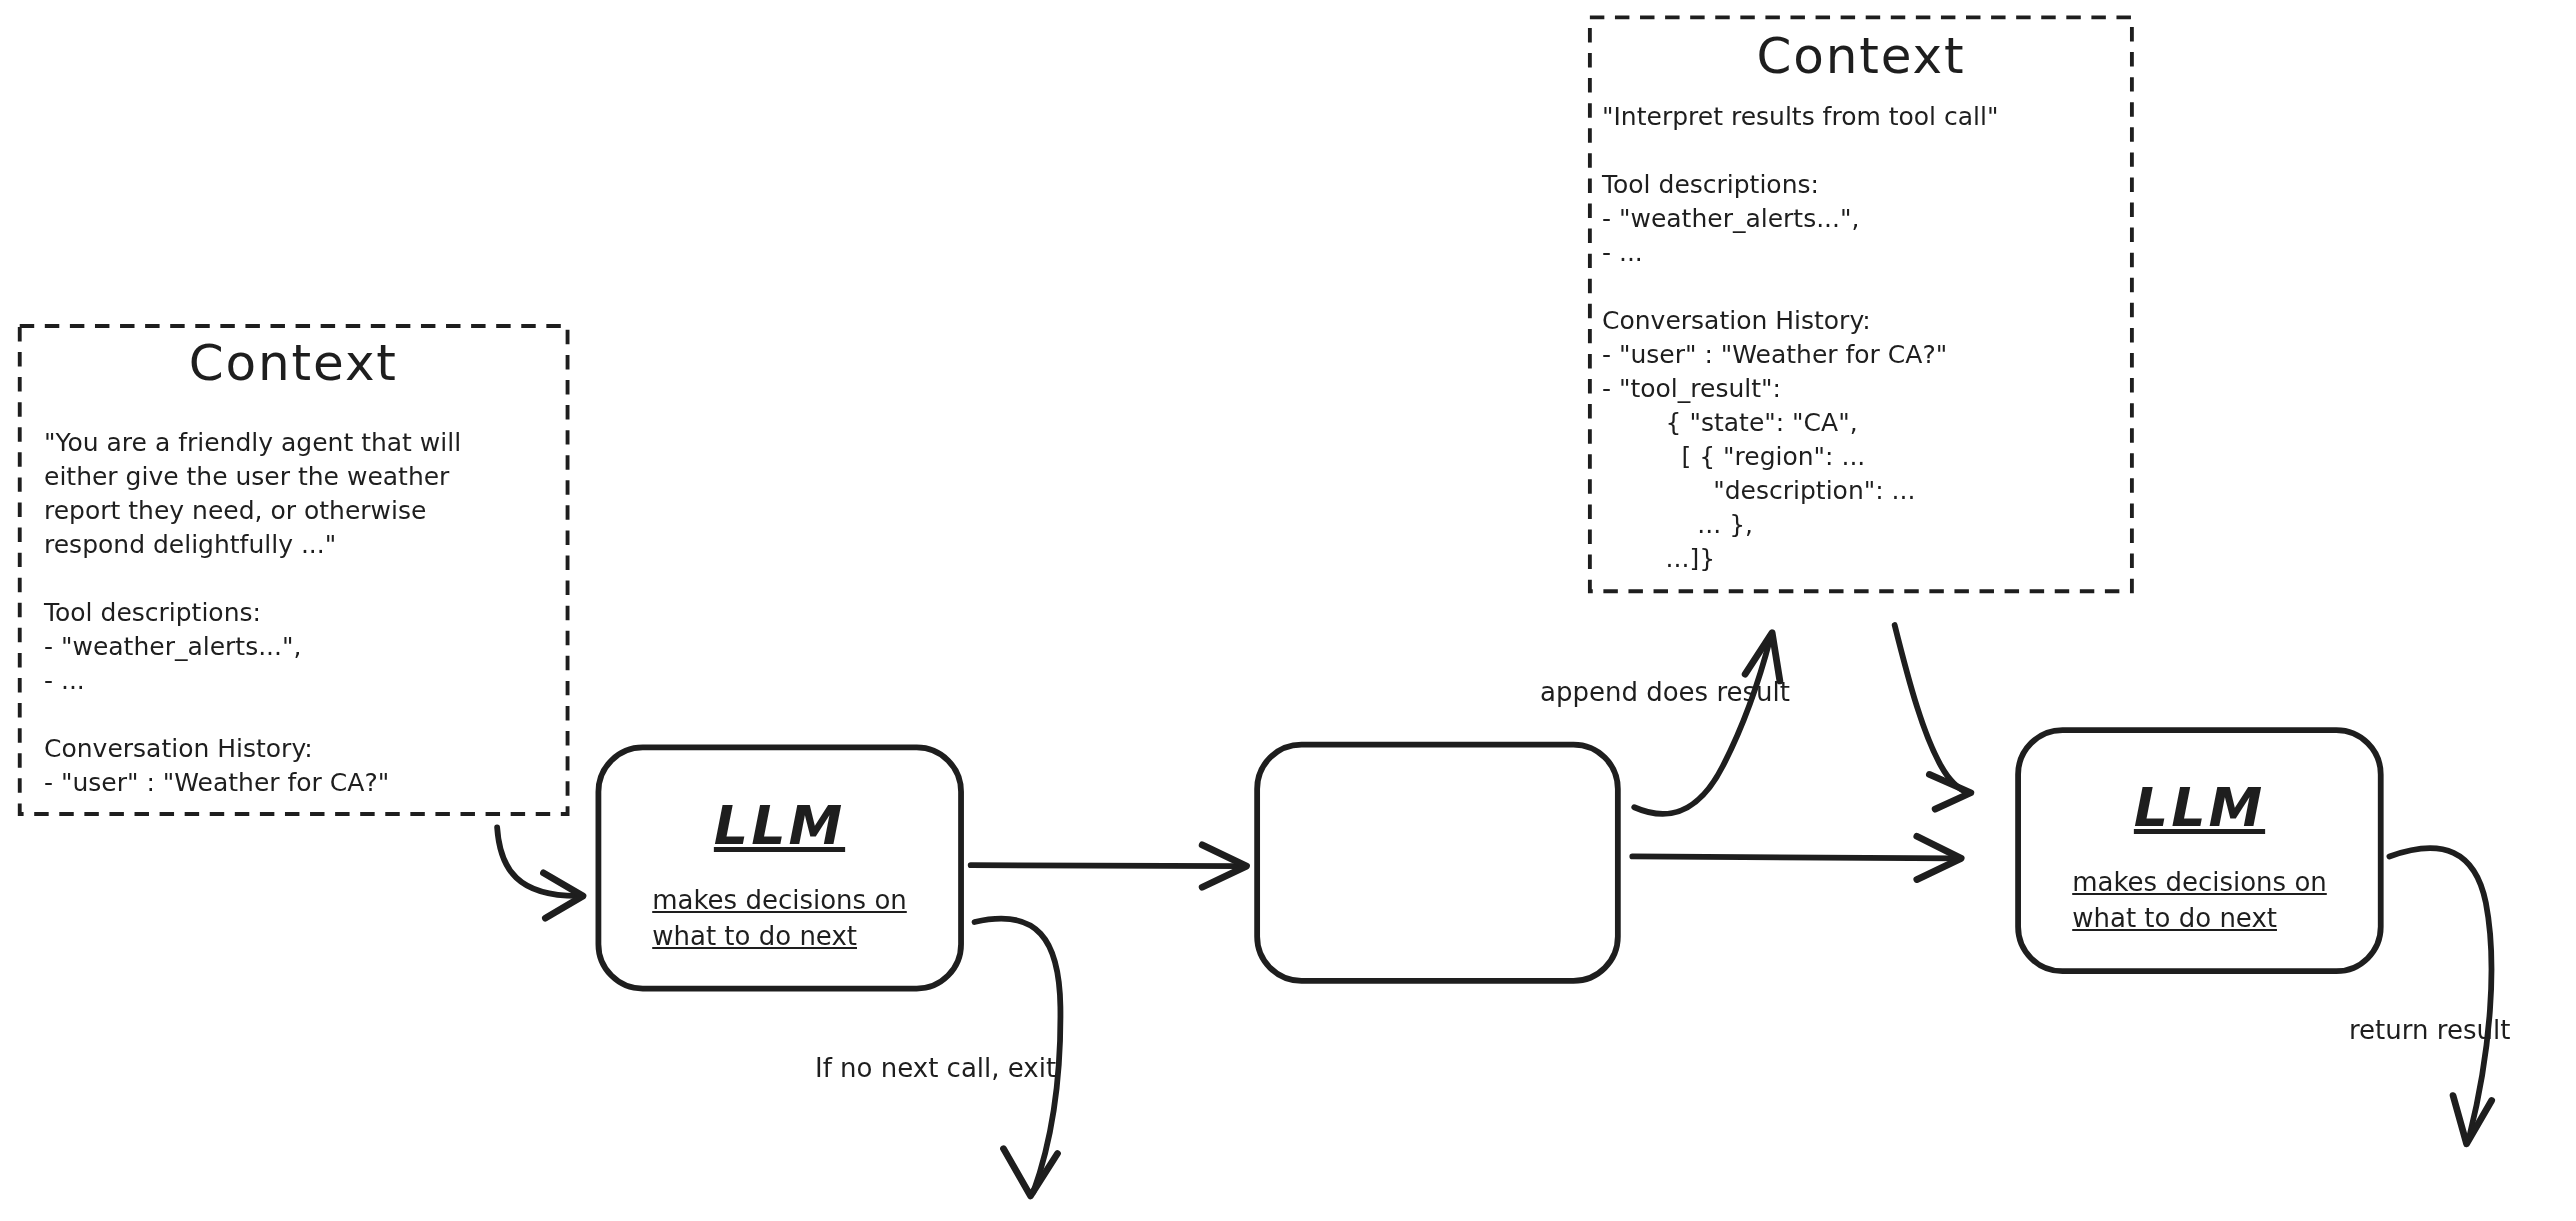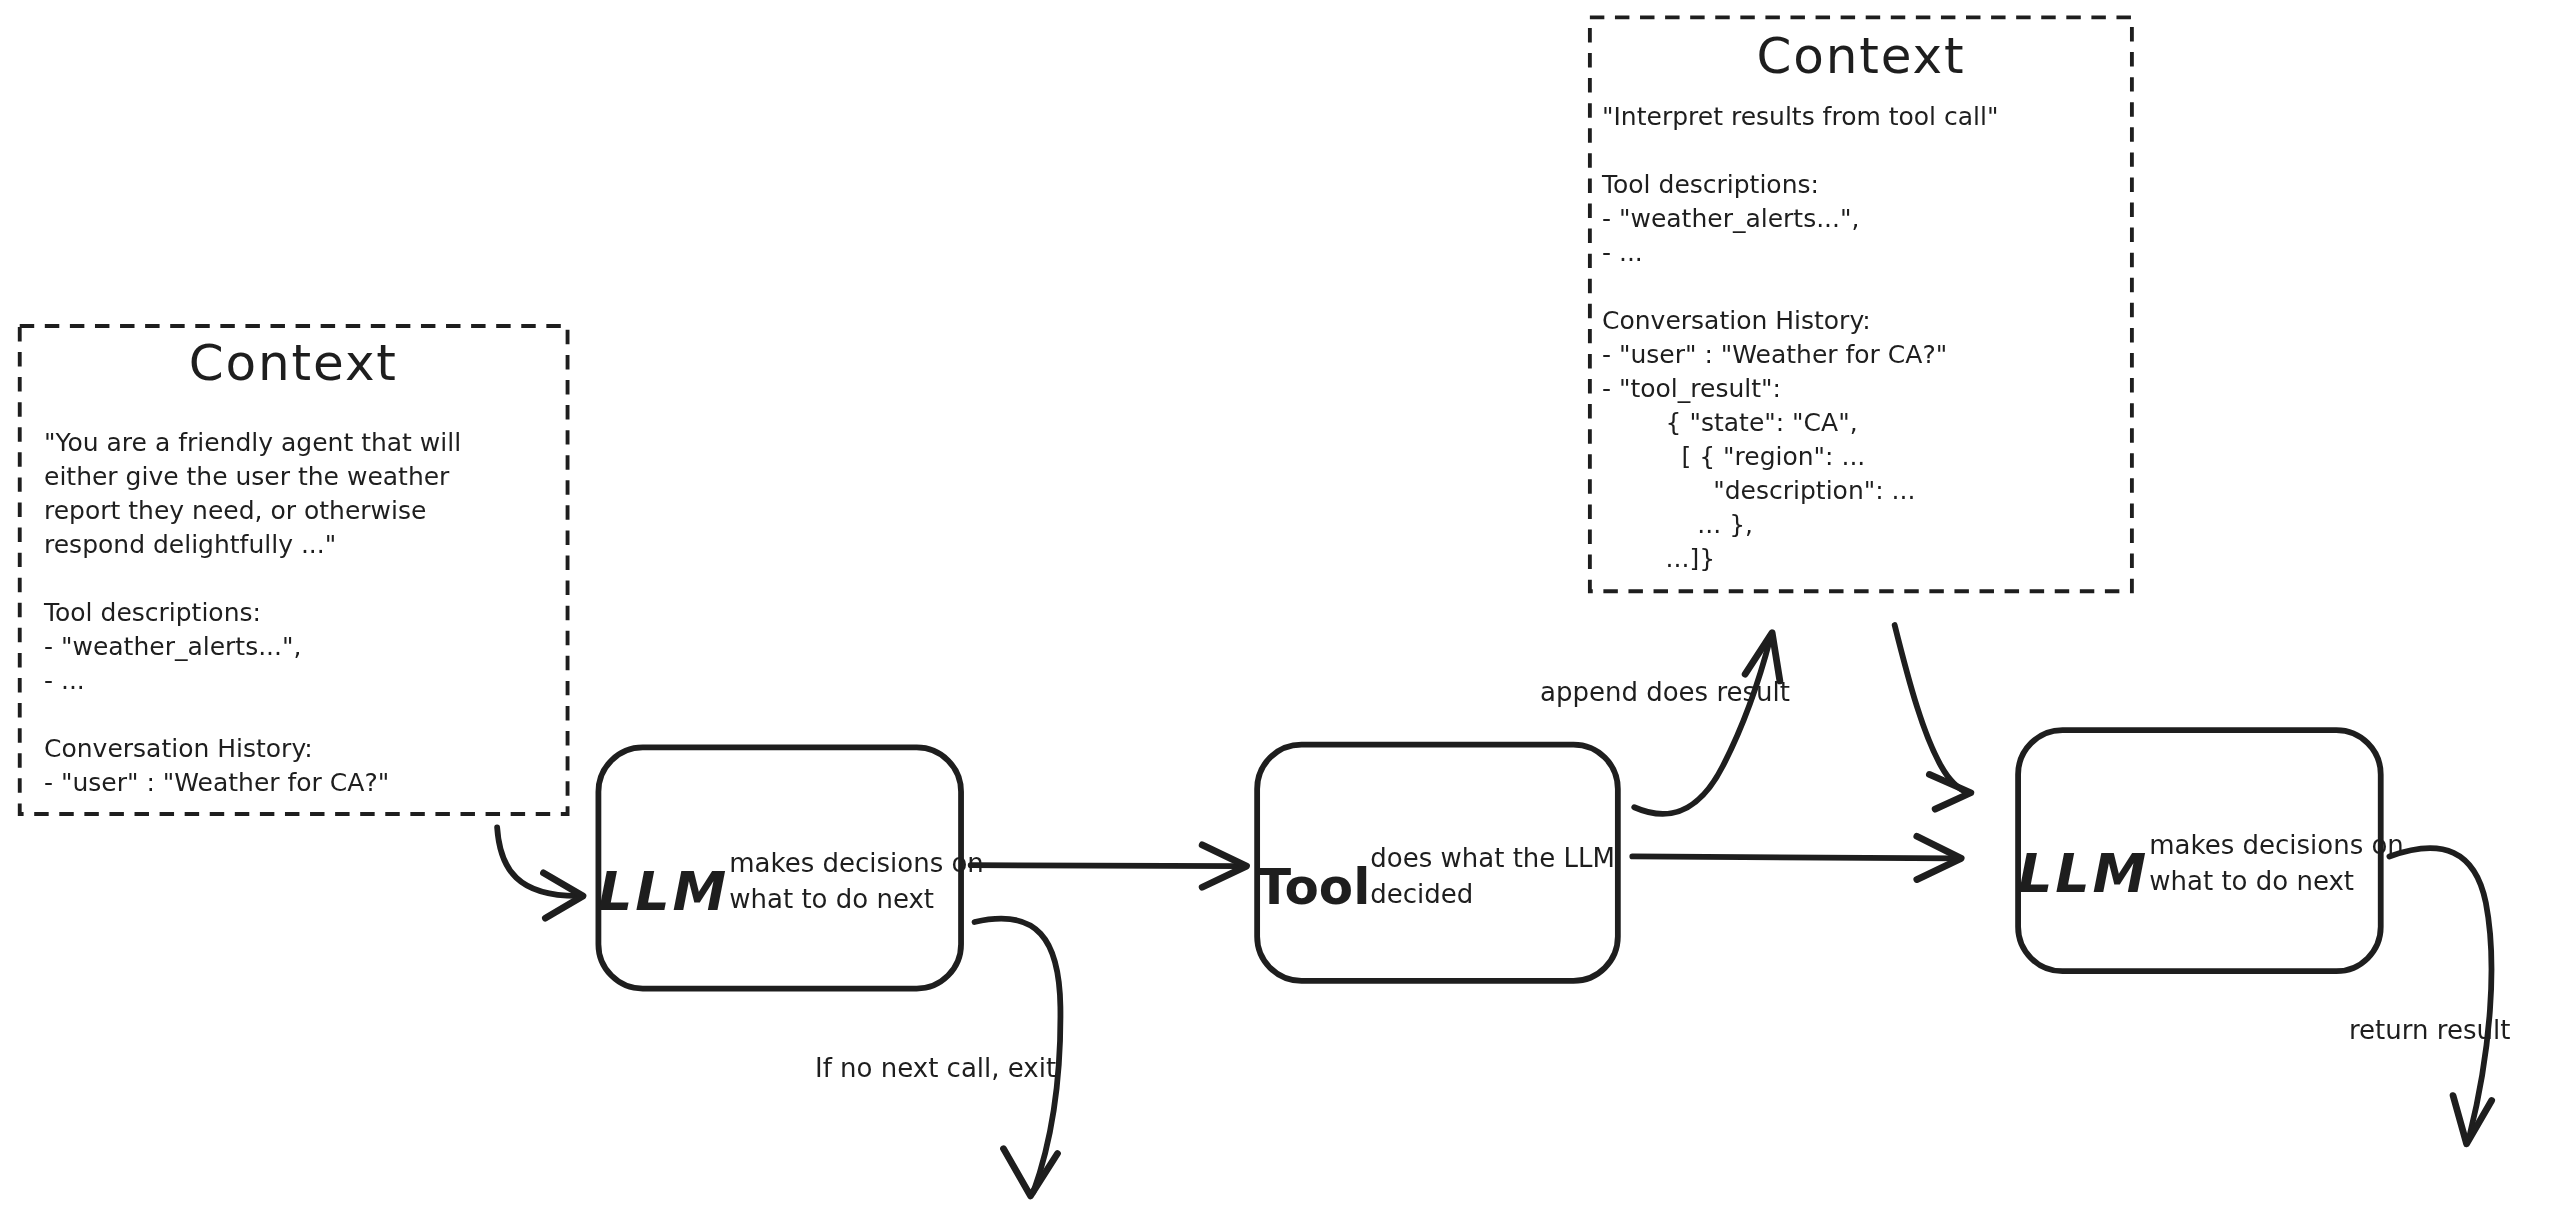--- a/index.html
+++ b/index.html
@@ -35,22 +35,23 @@
   .ctx-body {
     font-size: 25px;
     line-height: 34px;
     font-weight: 500;
   }
 
   
   .node-box {
     position: absolute;
     display: flex;
-    flex-direction: row;
+    flex-direction: column;
     align-items: center;
+    text-decoration: underline;
   }
   .node-title {
     font-size: 54px;
     font-weight: bold;
   }
   .node-title.italic { font-style: italic; letter-spacing: 2.9px; }
   .node-sub {
     font-size: 26px;
     line-height: 36px;
     margin-top: 25px;
@@ -153,25 +154,20 @@
               "description": ...
             ... },
         ...]}</div>
 
   <div class="node-box" style="left:598px; top:748px; width:363px; height:241px;">
     <div class="node-title italic" style="margin-top:46px;">LLM</div>
     <div class="node-sub">makes decisions on
 what to do next</div>
   </div>
 
-  <div class="node-box" style="left:1257px; top:745px; width:361px; height:236px;">
-    <div class="node-title" style="margin-top:48px; font-size:50px;">Tool</div>
-    <div class="node-sub">does what the LLM
-decided</div>
-  </div>
 
   <div class="node-box" style="left:2018px; top:730px; width:363px; height:241px;">
     <div class="node-title italic" style="margin-top:46px;">LLM</div>
     <div class="node-sub">makes decisions on
 what to do next</div>
   </div>
 
   <div class="txt edge-label" style="left:1540px; top:677px;">append does result</div>
   <div class="txt edge-label" style="left:815px; top:1053px;">If no next call, exit</div>
   <div class="txt edge-label" style="left:2321px; top:1015px;margin-left:28px;">return result</div>

